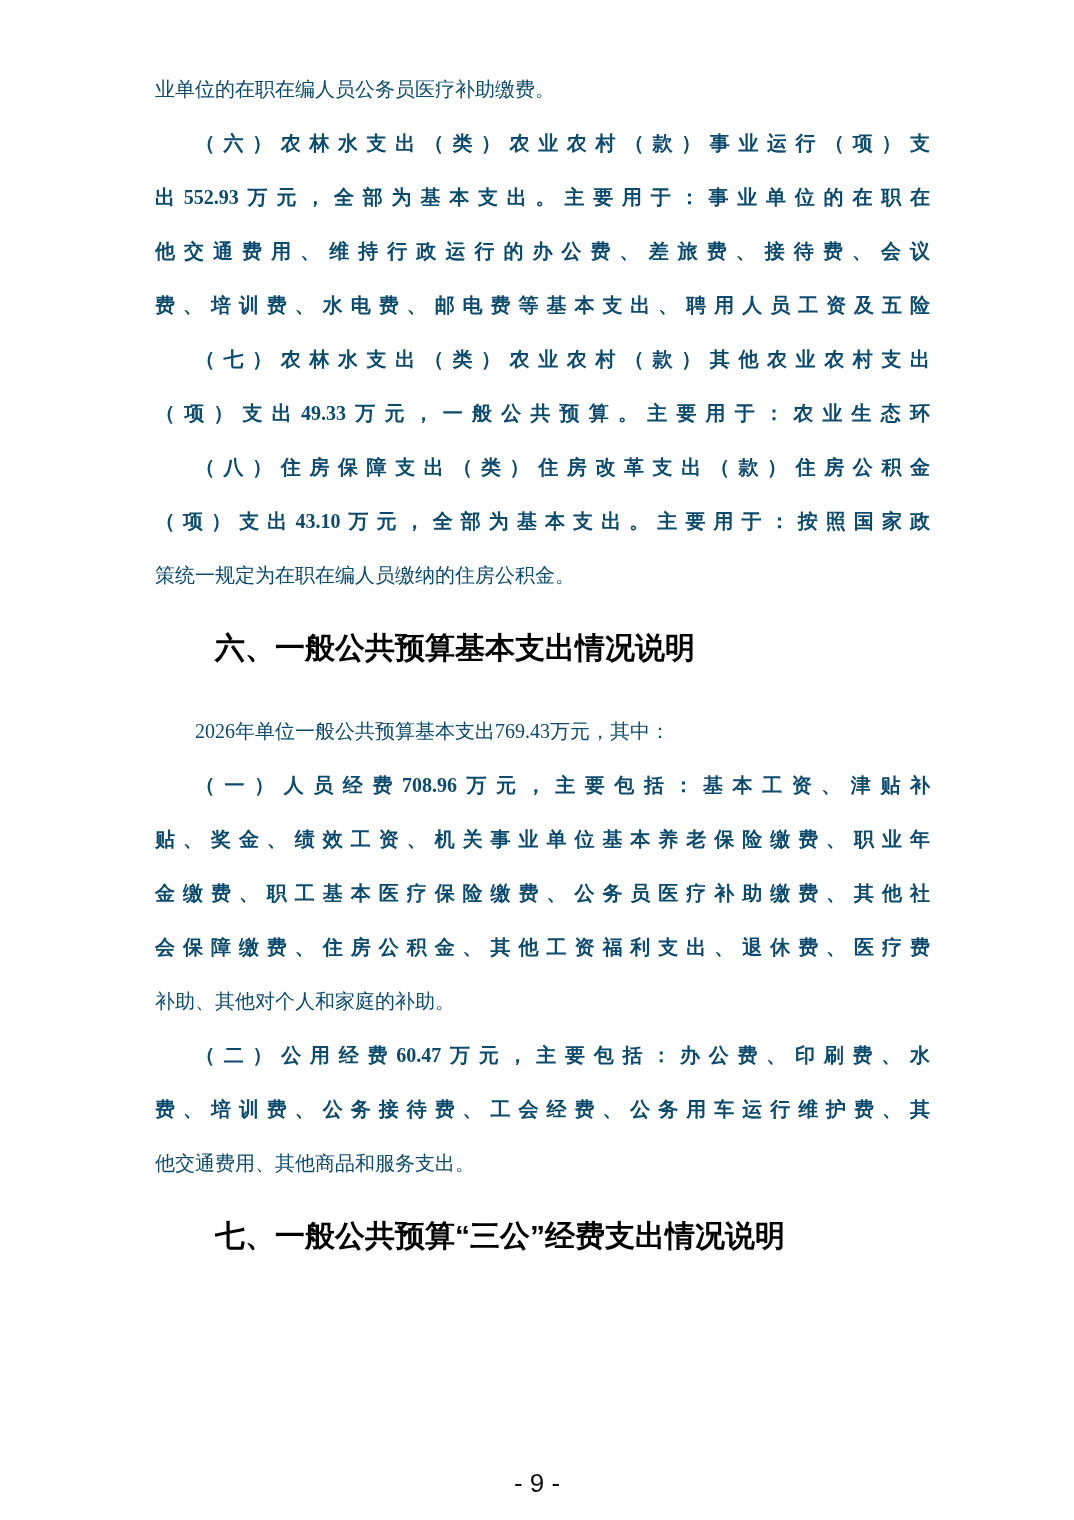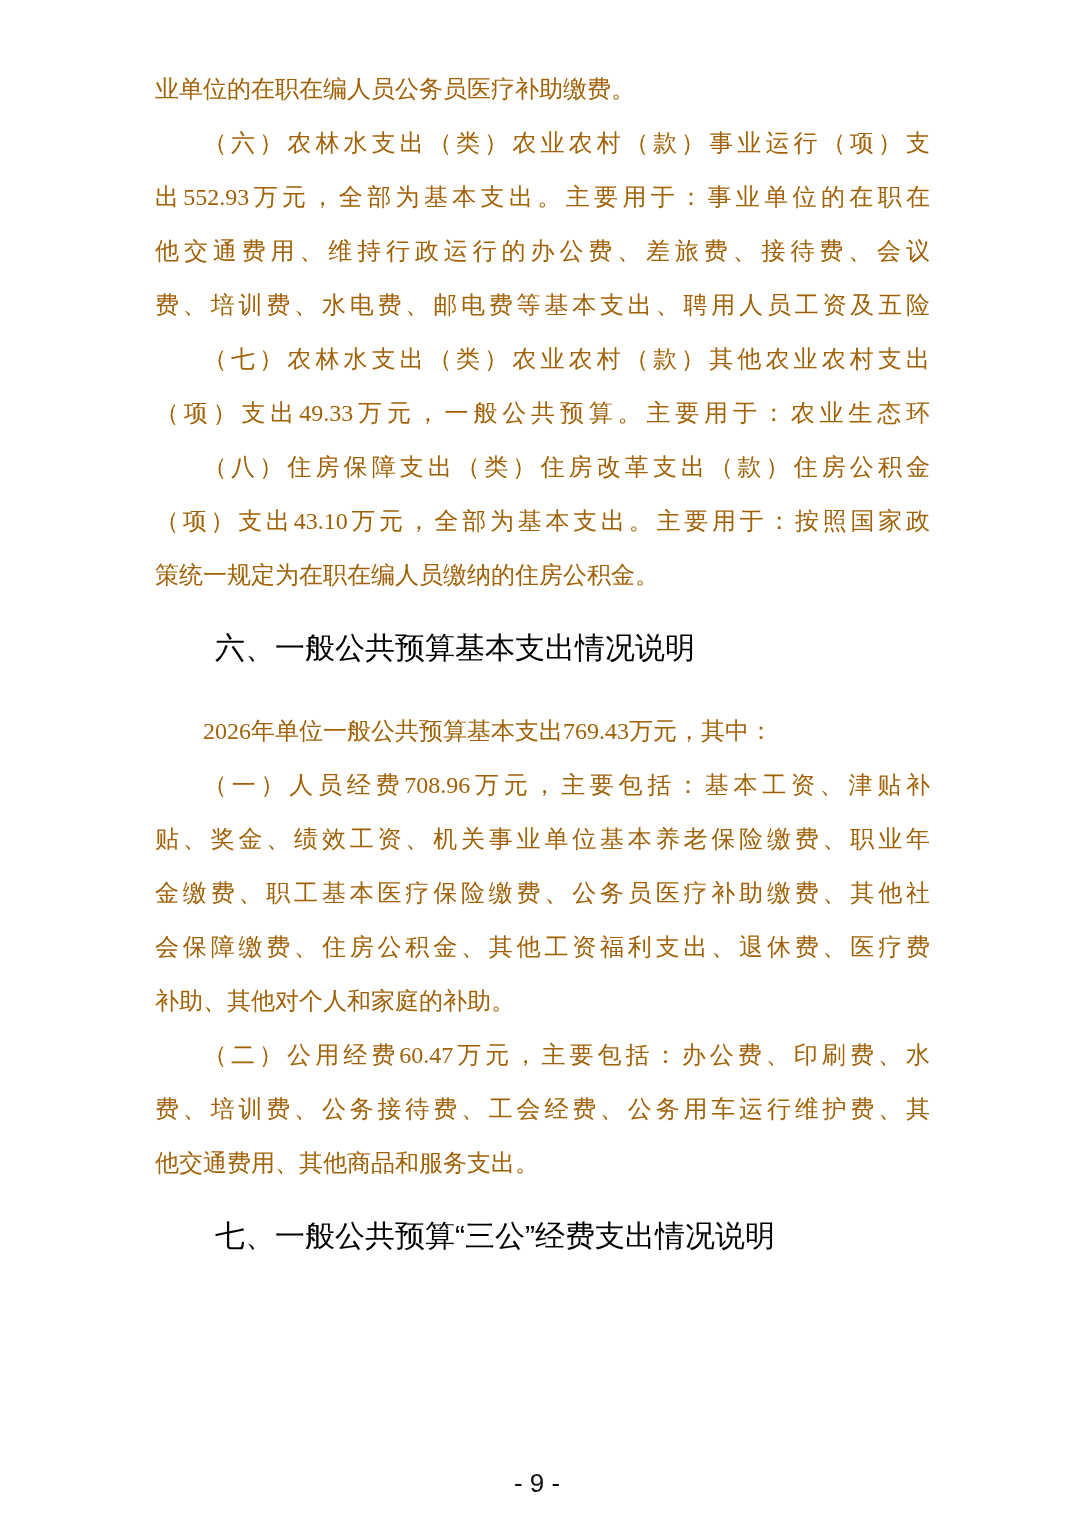--- a/index.html
+++ b/index.html
@@ -13,37 +13,38 @@
   .content {
     position: absolute;
     left: 155px;
     top: 62px;
     width: 775px;
   }
   .para { margin: 0; }
   .line {
     height: 54px;
     line-height: 54px;
-    font-size: 24px;
+    font-size: 20px;
     font-family: "Liberation Serif", "DejaVu Serif", serif;
-    color: #a16207;
+    color: #0c4a6e;
     white-space: normal;
   }
   .line.full {
     text-align: justify;
     text-align-last: justify;
     text-justify: inter-character;
+    font-weight: bold;
   }
   .line.indent { text-indent: 2em; }
   .heading {
     margin: 26px 0 36px 0;
     height: 40px;
     line-height: 40px;
     font-size: 30px;
-    font-weight: normal;
+    font-weight: bold;
     font-family: "Liberation Sans", "DejaVu Sans", sans-serif;
     color: #000000;
     text-indent: 2em;
   }
   .page-number {
     position: absolute;
     left: 0;
     right: 0;
     top: 1468px;
     text-align: center;

